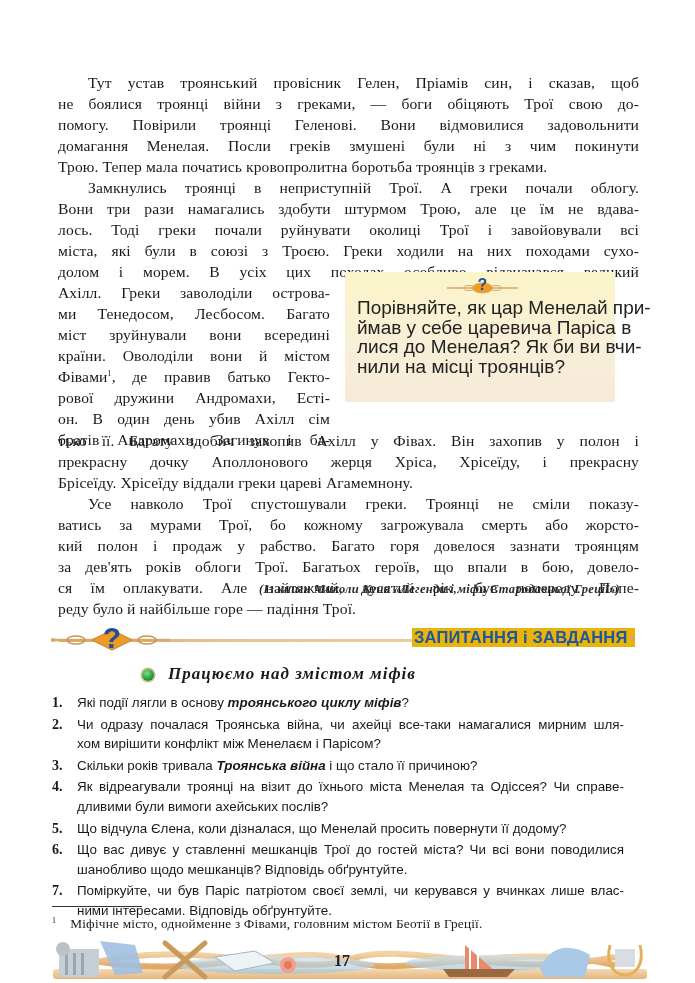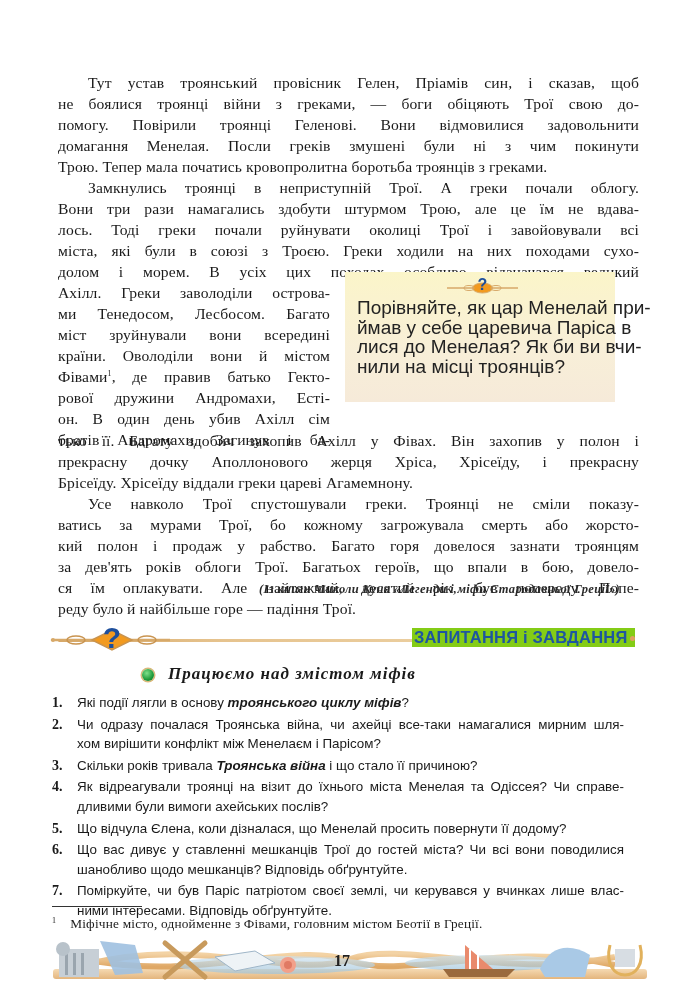--- a/index.html
+++ b/index.html
@@ -48,21 +48,21 @@
     .sec-header { position: absolute; left: 50px; top: 618px; width: 600px; height: 42px; }
     .sec-line {
       position: absolute; left: 8px; top: 21px; width: 410px; height: 3px;
       background: linear-gradient(90deg, #d7a969, #e6c38e 40%, #ecd0a2);
       border-radius: 2px;
     }
     .sec-title {
       position: absolute; left: 362px; top: 10px;
       font-family: "Liberation Sans", "DejaVu Sans", sans-serif;
       font-weight: bold; font-size: 16.5px; color: #1e56a0; letter-spacing: 0.2px;
-      background: #84cc16; padding-left: 2px;
+      background: #eab308; padding-left: 2px;
     }
     .sec-dot {
       display: inline-block; width: 5px; height: 5px; border-radius: 50%;
       background: #e0a060; margin-left: 3px; vertical-align: middle;
     }
 
     .subhead {
       position: absolute; left: 140px; top: 664px;
       font-size: 17px; font-weight: bold; font-style: italic; letter-spacing: 1px;
       color: #1a1a1a;

